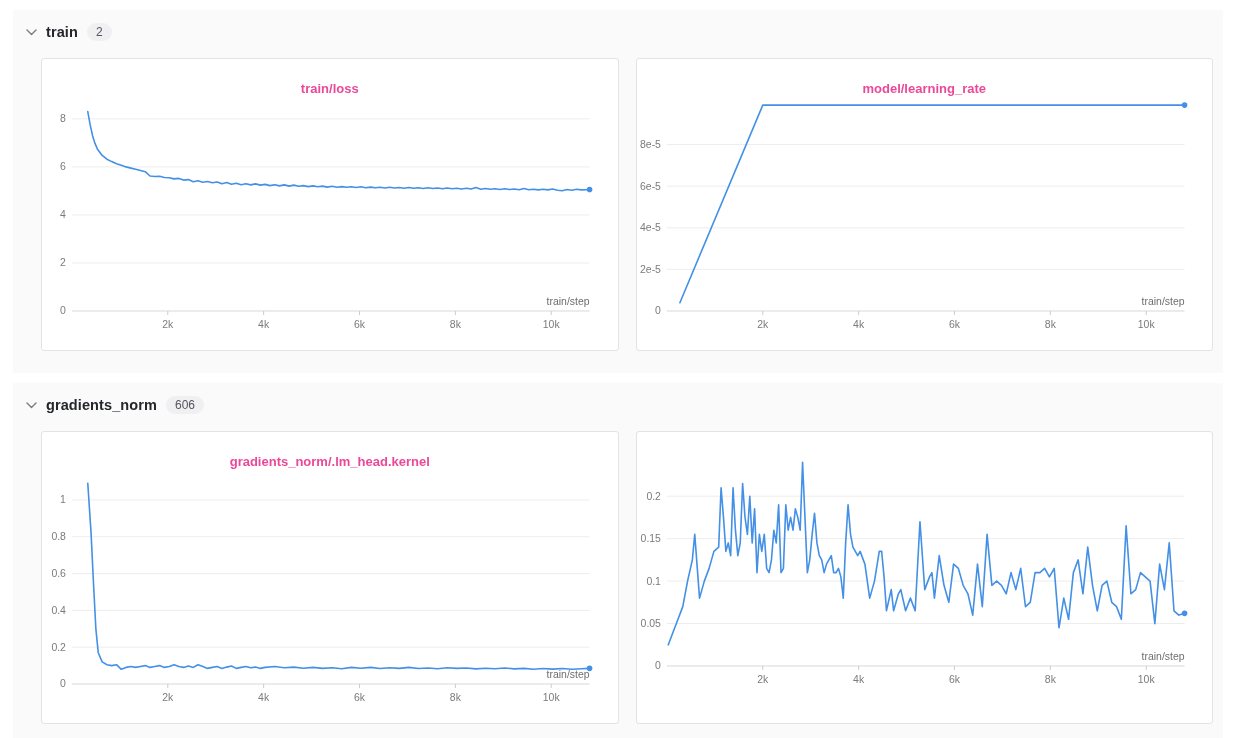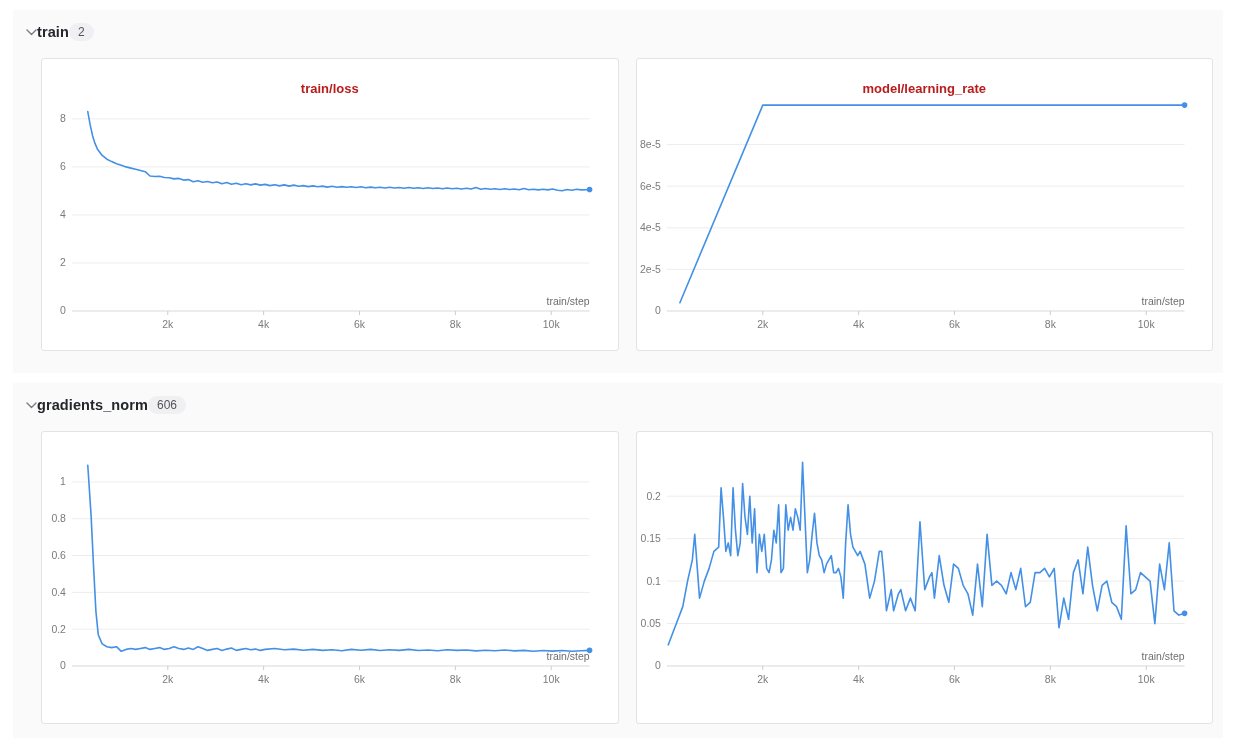--- a/index.html
+++ b/index.html
@@ -11,20 +11,21 @@
     font-family: "Liberation Sans", "DejaVu Sans", sans-serif;
   }
   .section {
     margin: 10px 13px 5px 13px;
     background: #fafafa;
     border-radius: 2px;
   }
   .section-header {
     display: flex;
     align-items: center;
+    gap: 9px;
     padding: 13px 12px 17px 12px;
     height: 48px;
   }
   .chevron {
     width: 12px; height: 12px;
     display: inline-flex; align-items: center; justify-content: center;
     cursor: pointer;
     flex: 0 0 auto;
   }
   .section-title {
@@ -53,21 +54,21 @@
     border: 1px solid #e3e3e4;
     border-radius: 3px;
     padding-top: 22px;
     overflow: hidden;
   }
   .chart-title {
     height: 18px;
     text-align: center;
     font-size: 13px;
     font-weight: 700;
-    color: #b91c1c;
+    color: #ec4899;
   }
   svg.chart { display: block; width: 100%; height: 253px; }
   svg.chart text { font-family: "Liberation Sans", "DejaVu Sans", sans-serif; }
 </style>
 </head>
 <body>
 
 <div class="section">
   <div class="section-header">
     <span class="chevron">
@@ -143,20 +144,21 @@
     <span class="chevron">
       <svg width="11" height="7" viewBox="0 0 11 7">
           <polyline points="1,1 5.5,5.5 10,1" fill="none" stroke="#7b7b80" stroke-width="1.4" stroke-linecap="round" stroke-linejoin="round"></polyline>
         </svg>
     </span>
     <span class="section-title">gradients_norm</span>
     <span class="count-badge">606</span>
   </div>
   <div class="cards-row">
     <div class="chart-card">
+      <div class="chart-title">gradients_norm/.lm_head.kernel</div>
       <svg class="chart" viewBox="0 0 577 253" preserveAspectRatio="none">
           <line x1="30" y1="212" x2="549" y2="212" stroke="#d8d8d8" stroke-width="1"></line>
           <text x="24" y="215.5" text-anchor="end" font-size="10.5" fill="#7b7b7b">0</text>
           <line x1="30" y1="175.1858407079646" x2="549" y2="175.1858407079646" stroke="#ededed" stroke-width="1"></line>
           <text x="24" y="178.6858407079646" text-anchor="end" font-size="10.5" fill="#7b7b7b">0.2</text>
           <line x1="30" y1="138.37168141592917" x2="549" y2="138.37168141592917" stroke="#ededed" stroke-width="1"></line>
           <text x="24" y="141.87168141592917" text-anchor="end" font-size="10.5" fill="#7b7b7b">0.4</text>
           <line x1="30" y1="101.55752212389379" x2="549" y2="101.55752212389379" stroke="#ededed" stroke-width="1"></line>
           <text x="24" y="105.05752212389379" text-anchor="end" font-size="10.5" fill="#7b7b7b">0.6</text>
           <line x1="30" y1="64.74336283185838" x2="549" y2="64.74336283185838" stroke="#ededed" stroke-width="1"></line>

